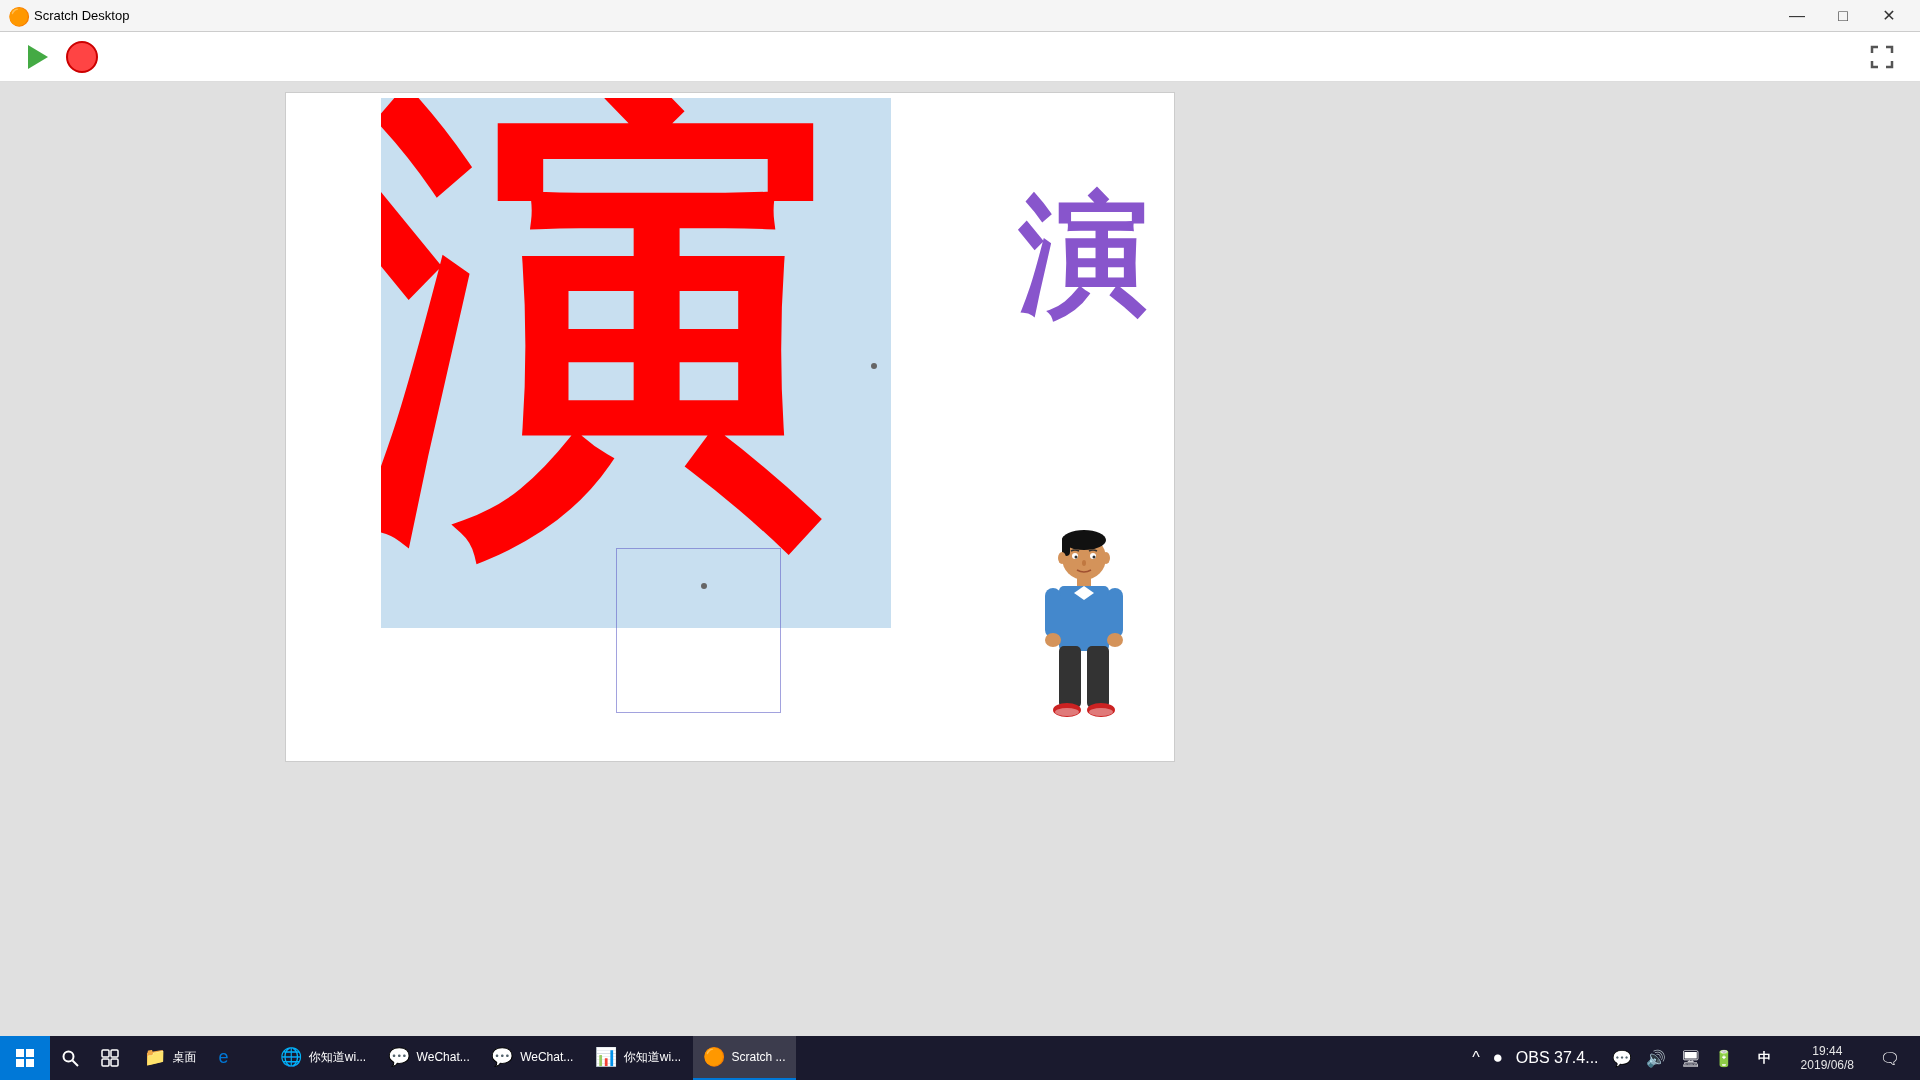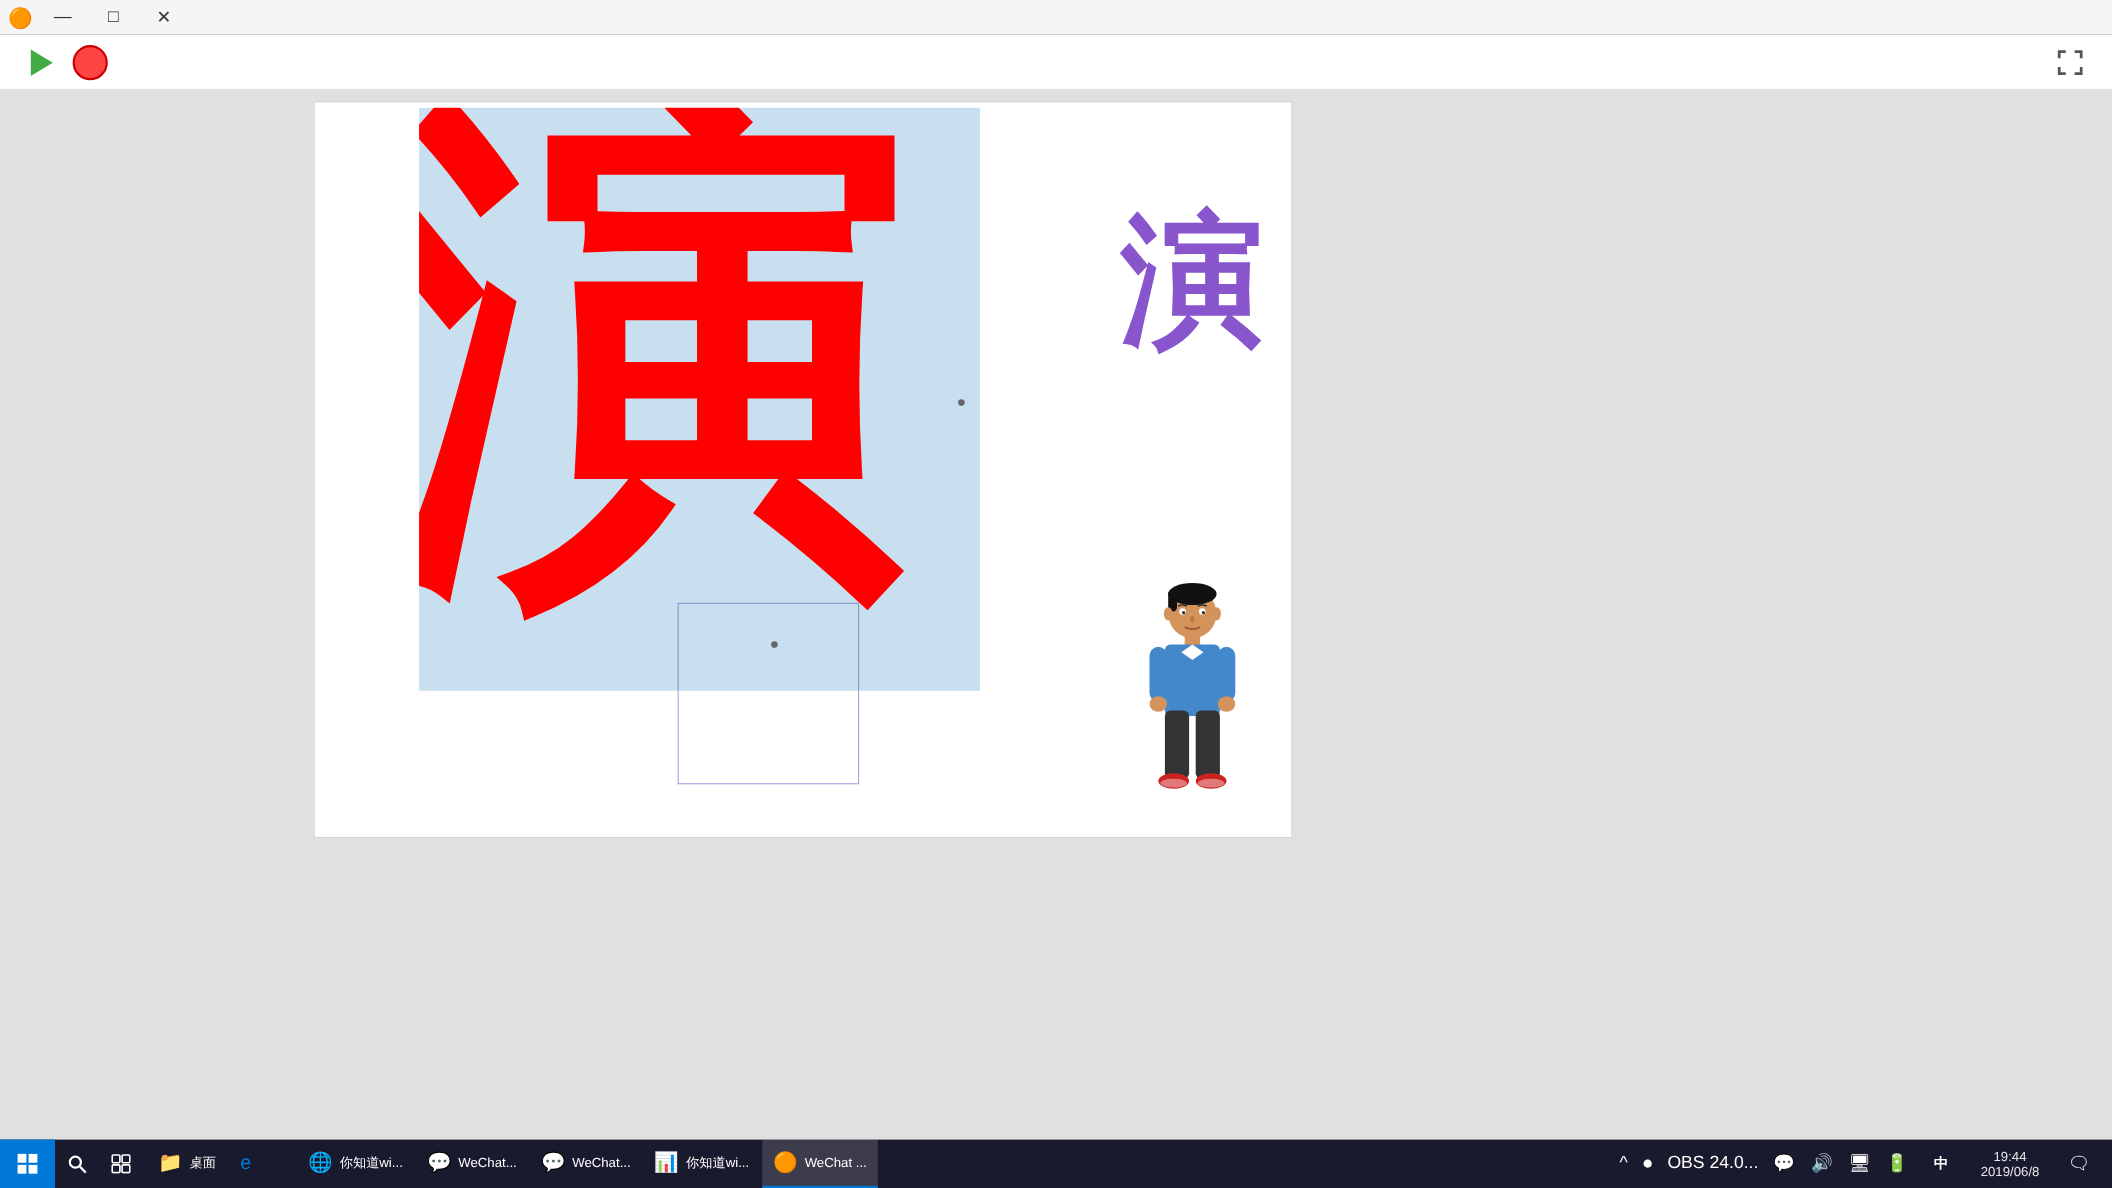--- a/index.html
+++ b/index.html
@@ -321,20 +321,21 @@
     .scratch-taskbar-item {
       background: rgba(255,255,255,0.15);
       border-bottom: 2px solid #0078d7;
     }
   </style>
 </head>
 <body>
 
 <div class="title-bar">
   <span class="title-bar-icon">🟠</span>
+  <span class="title-bar-title">Scratch Desktop</span>
   <div class="title-bar-controls">
     <button class="title-bar-btn">—</button>
     <button class="title-bar-btn">□</button>
     <button class="title-bar-btn close">✕</button>
   </div>
 </div>
 
 <div class="app-body">
 
   <div class="scratch-toolbar">
@@ -480,28 +481,28 @@
       <span>WeChat...</span>
     </div>
 
     <div class="taskbar-item">
       <span class="taskbar-item-icon">📊</span>
       <span>你知道wi...</span>
     </div>
 
     <div class="taskbar-item scratch-taskbar-item">
       <span class="taskbar-item-icon">🟠</span>
-      <span>WeChat ...</span>
+      <span>Scratch ...</span>
     </div>
   </div>
 
   <div class="taskbar-tray">
     <span class="tray-icon">^</span>
     <span class="tray-icon">⏺</span>
-    <span class="tray-icon">OBS 24.0...</span>
+    <span class="tray-icon">OBS 37.4...</span>
     <span class="tray-icon">💬</span>
     <span class="tray-icon">🔊</span>
     <span class="tray-icon">🖥</span>
     <span class="tray-icon">🔋</span>
     <div class="taskbar-lang">中</div>
     <div class="taskbar-clock">
       <span>19:44</span>
       <span>2019/06/8</span>
     </div>
     <div class="taskbar-notification">🗨</div>

